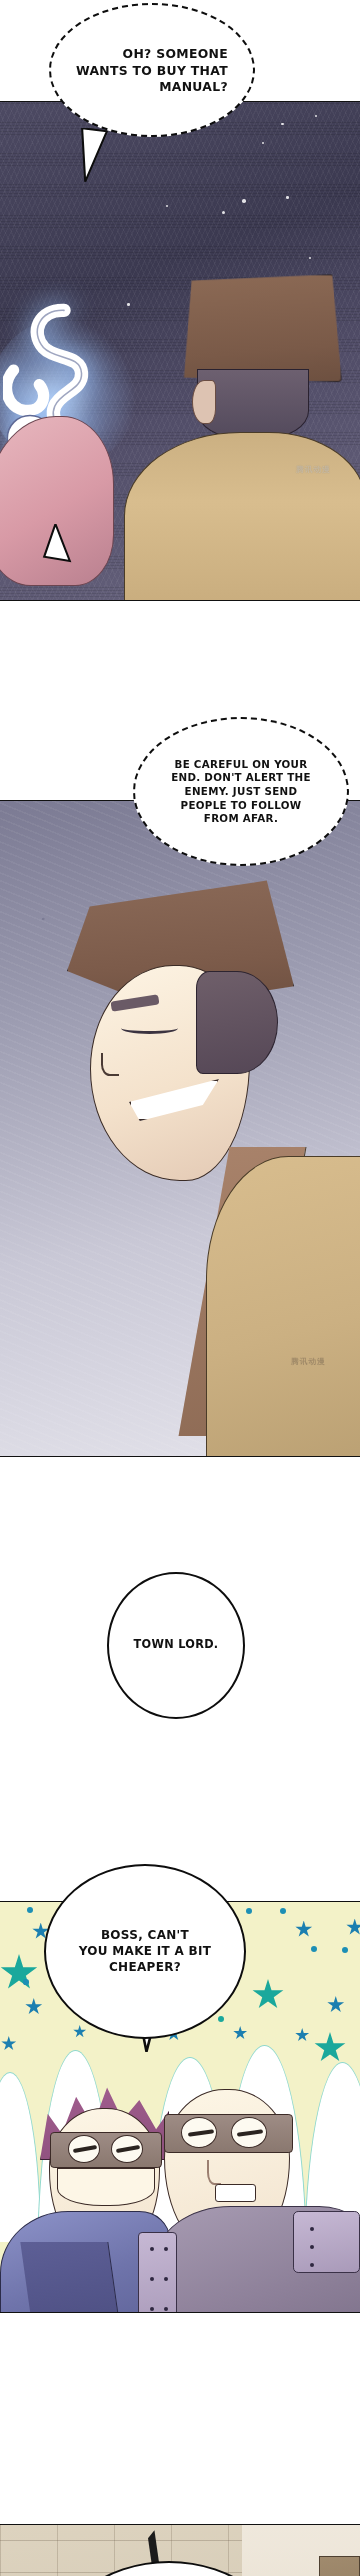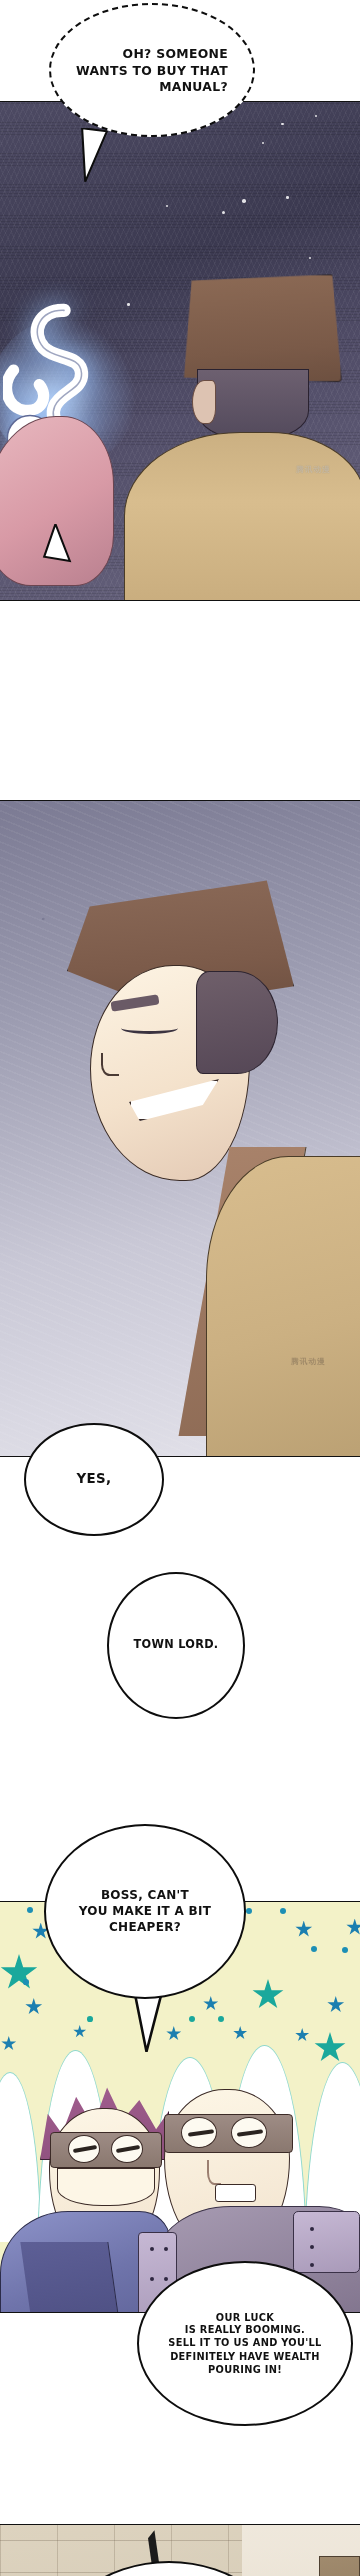--- a/index.html
+++ b/index.html
@@ -309,38 +309,42 @@
 MANUAL?</div>
   </div>
   <svg class="tail" style="left:77px;top:128px;width:36px;height:57px;background:none;border:none;" viewBox="0 0 70 110">
     <path d="M10 0 L58 6 L16 104 Z" fill="#ffffff" stroke="#0d0d0d" stroke-width="4"></path>
   </svg>
 
   <svg class="tail" style="left:40px;top:524px;width:36px;height:41px;background:none;border:none;" viewBox="0 0 70 80">
     <path d="M30 0 L58 72 L8 64 Z" fill="#ffffff" stroke="#0d0d0d" stroke-width="4"></path>
   </svg>
 
+  <div class="bubble dashed" style="left:133px;top:717px;width:216px;height:149px;">
+    <div class="txt" style="font-size:10.3px;">BE CAREFUL ON YOUR
+END. DON'T ALERT THE
+ENEMY. JUST SEND
+PEOPLE TO FOLLOW
+FROM AFAR.</div>
+  </div>
 
   <div class="panel" id="panel2">
     <div id="p2-texture"></div>
     <div id="p2-hat"></div>
     <div id="p2-head"></div>
     <div id="p2-sidehair"></div>
     <div id="p2-eyebrow"></div>
     <div id="p2-eye"></div>
     <div id="p2-nose"></div>
     <div id="p2-mouth"></div>
     <div id="p2-collar"></div>
     <div id="p2-shoulder"></div>
     <div class="wm dark" style="left:291px;top:556px;">腾讯动漫</div>
   </div>
 
-  <div class="bubble" style="left:24px;top:1423px;width:140px;height:113px;">
-    <div class="txt" style="font-size:13.4px;">YES,</div>
-  </div>
 
   <div class="bubble" style="left:107px;top:1572px;width:138px;height:147px;">
     <div class="txt" style="font-size:11.3px;">TOWN LORD.</div>
   </div>
 
   <div class="panel" id="panel3">
     <div id="p3-stars">
 
       <div class="beam" style="left:-20.6px;top:170px;width:62px;height:170px;"></div>
       <div class="beam" style="left:37px;top:148px;width:77px;height:216px;"></div>
@@ -404,36 +408,29 @@
     <div class="rivet" style="left:310px;top:361px;"></div>
     <div class="pauldron" style="left:138px;top:330px;width:39px;height:98px;border-radius:4.1px;"></div>
     <div class="rivet" style="left:150px;top:345px;"></div>
     <div class="rivet" style="left:164px;top:345px;"></div>
     <div class="rivet" style="left:150px;top:375px;"></div>
     <div class="rivet" style="left:164px;top:375px;"></div>
     <div class="rivet" style="left:150px;top:405px;"></div>
     <div class="rivet" style="left:164px;top:405px;"></div>
   </div>
 
-  <div class="bubble" style="left:44px;top:1824px;width:202px;height:175px;">
+  <div class="bubble" style="left:44px;top:1864px;width:202px;height:175px;">
     <div class="txt" style="font-size:12px;">BOSS, CAN'T
 YOU MAKE IT A BIT
 CHEAPER?</div>
   </div>
   <svg class="tail" style="left:124px;top:1985px;width:46px;height:70px;background:none;border:none;" viewBox="0 0 90 136">
     <path d="M18 0 L74 14 L44 130 Z" fill="#ffffff" stroke="#0d0d0d" stroke-width="5"></path>
   </svg>
 
-  <div class="bubble" style="left:137px;top:2261px;width:216px;height:165px;">
-    <div class="txt" style="font-size:9.8px;">OUR LUCK
-IS REALLY BOOMING.
-SELL IT TO US AND YOU'LL
-DEFINITELY HAVE WEALTH
-POURING IN!</div>
-  </div>
 
   <div class="panel" id="panel4">
     <div id="p4-wall"></div>
     <div id="p4-bldg"></div>
     <div id="p4-door"></div>
 
     <div class="motion-line" style="left:148px;top:5.2px;width:13.4px;height:57px;"></div>
 
   </div>
 

